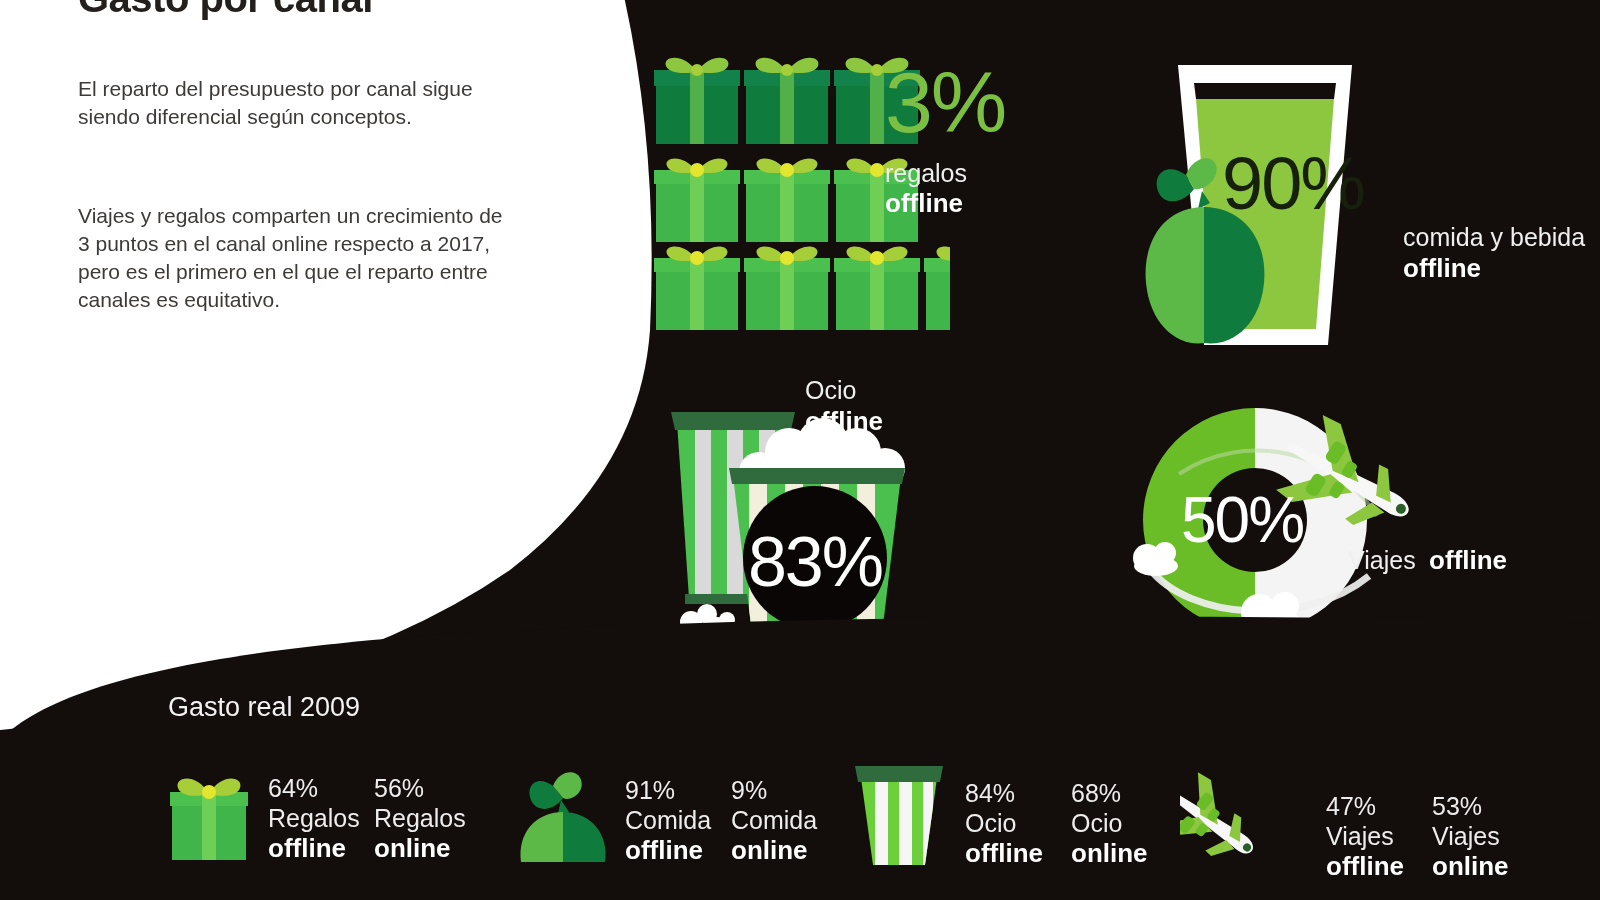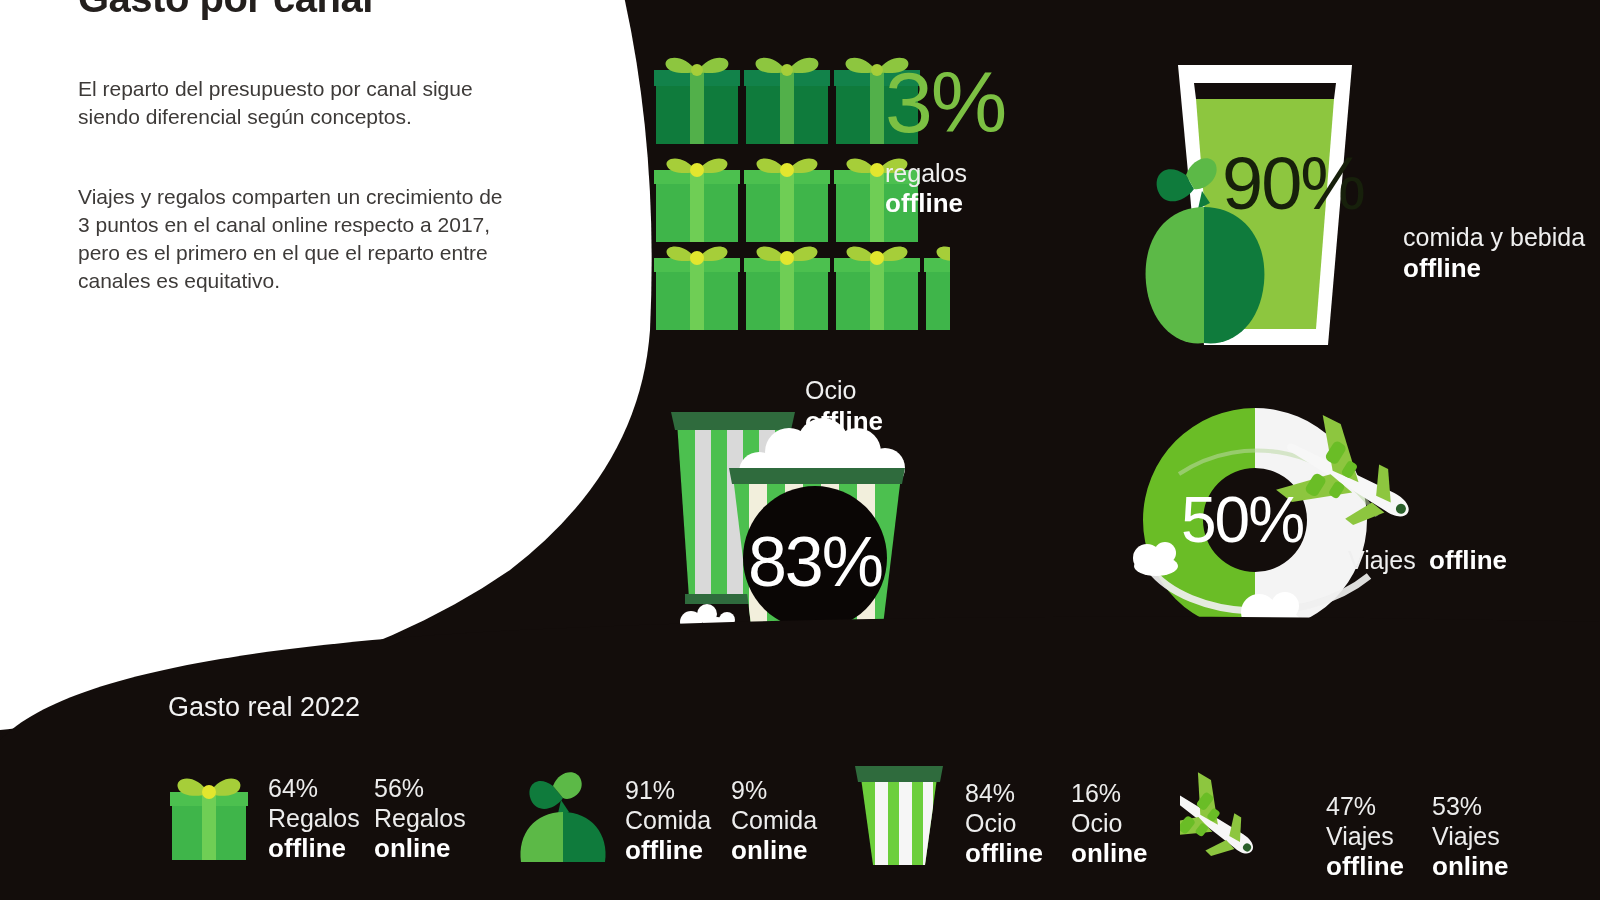--- a/index.html
+++ b/index.html
@@ -18,21 +18,21 @@
   
   .left-panel { position:absolute; left:78px; top:0; width:440px; z-index:5; }
   .page-title {
     font-size:40px; font-weight:bold; color:#231f1d;
     letter-spacing:-0.5px; margin-top:-22px; line-height:1;
   }
   .para {
     font-size:21px; line-height:1.33; color:#3d3a38; font-weight:400;
   }
   .para.p1 { margin-top:57px; }
-  .para.p2 { margin-top:52px; }
+  .para.p2 { margin-top:71px; }
 
   
   .abs { position:absolute; }
   .lbl-reg { font-size:25px; font-weight:400; color:#efefef; line-height:1.22; }
   .lbl-bold { font-size:26px; font-weight:bold; color:#ffffff; line-height:1.22; }
 
   
   #gifts-block { left:650px; top:48px; width:420px; height:290px; }
   .big-pct {
     font-size:86px; font-weight:300; color:#7cc043; line-height:0.95;
@@ -257,21 +257,21 @@
 <div class="abs" id="viajes-text">
   <span class="lbl-reg">Viajes</span>
   <span class="lbl-bold" style="margin-left:9px;">offline</span>
 </div>
 
 <svg id="bottom-band-svg" viewBox="0 0 1600 300">
   <path d="M0,300 L0,140 C60,78 240,44 520,30 C840,14 1260,14 1600,22 L1600,300 Z" fill="#130d0b"></path>
 </svg>
 
 <div id="bottom-content">
-  <div class="bottom-title">Gasto real 2022</div>
+  <div class="bottom-title">Gasto real 2009</div>
 
   <div class="stat-group" style="left:168px; top:168px;">
     <div class="stat-icon">
       <svg width="84" height="92" viewBox="0 0 84 92">
         <rect x="4" y="34" width="74" height="58" fill="#3fb54a"></rect>
         <rect x="2" y="24" width="78" height="14" fill="#4cc04f"></rect>
         <rect x="34" y="24" width="14" height="68" fill="#6fce55"></rect>
         <path d="M41,26 C28,4 6,9 10,20 C13,29 30,29 41,26 Z" fill="#a6ce39"></path>
         <path d="M41,26 C54,4 76,9 72,20 C69,29 52,29 41,26 Z" fill="#a6ce39"></path>
         <circle cx="41" cy="24" r="7" fill="#e2e62e"></circle>
@@ -332,21 +332,21 @@
         <path d="M10,6 L98,6 L95,22 L13,22 Z" fill="#2f6b3d"></path>
       </svg>
     </div>
     <div class="stat-cols" style="margin-left:16px;">
       <div class="stat-col">
         <div class="stat-pct">84%</div>
         <div class="stat-cat">Ocio</div>
         <div class="stat-chan">offline</div>
       </div>
       <div class="stat-col">
-        <div class="stat-pct">16%</div>
+        <div class="stat-pct">68%</div>
         <div class="stat-cat">Ocio</div>
         <div class="stat-chan">online</div>
       </div>
     </div>
   </div>
 
   <div class="stat-group" style="left:1180px; top:160px;align-items:flex-end;">
     <div class="stat-icon">
       <svg width="130" height="118" viewBox="0 0 130 118">
         <g transform="translate(6,8) rotate(38)">

